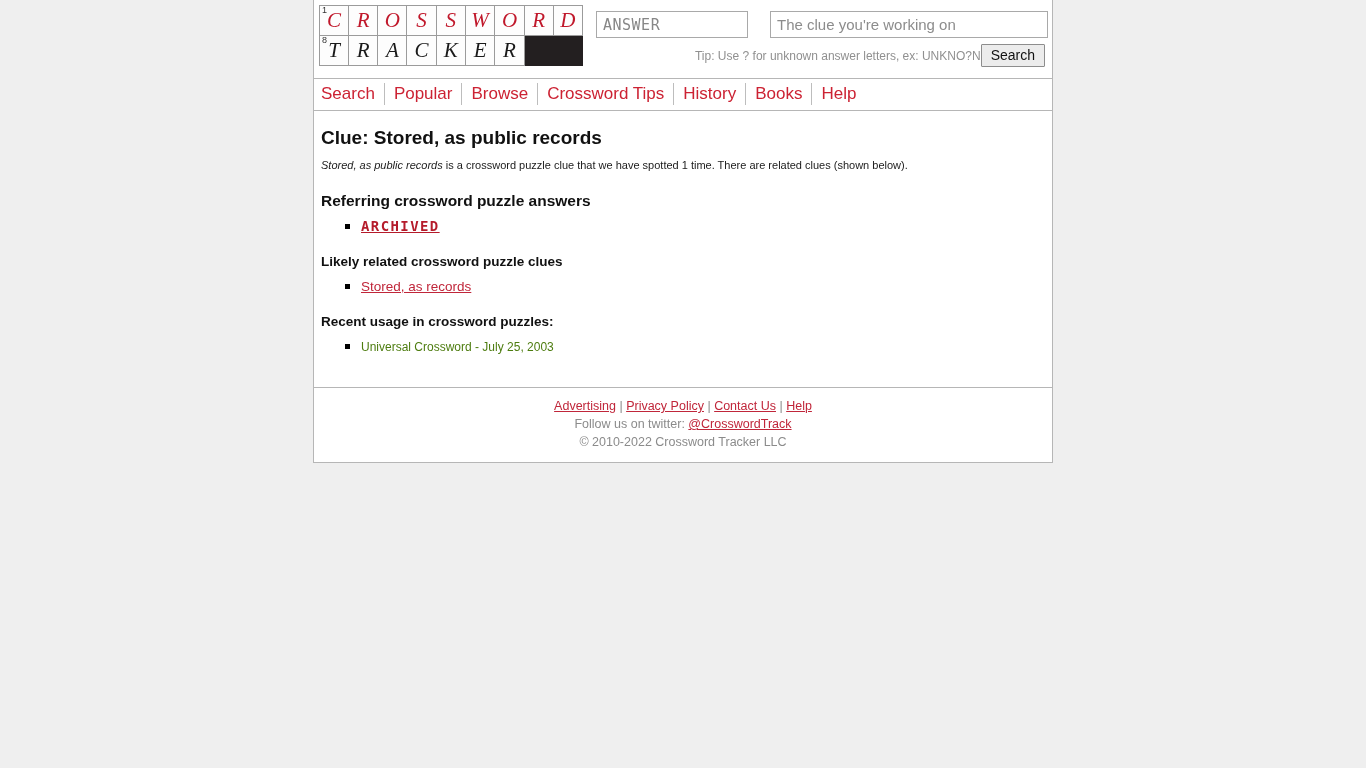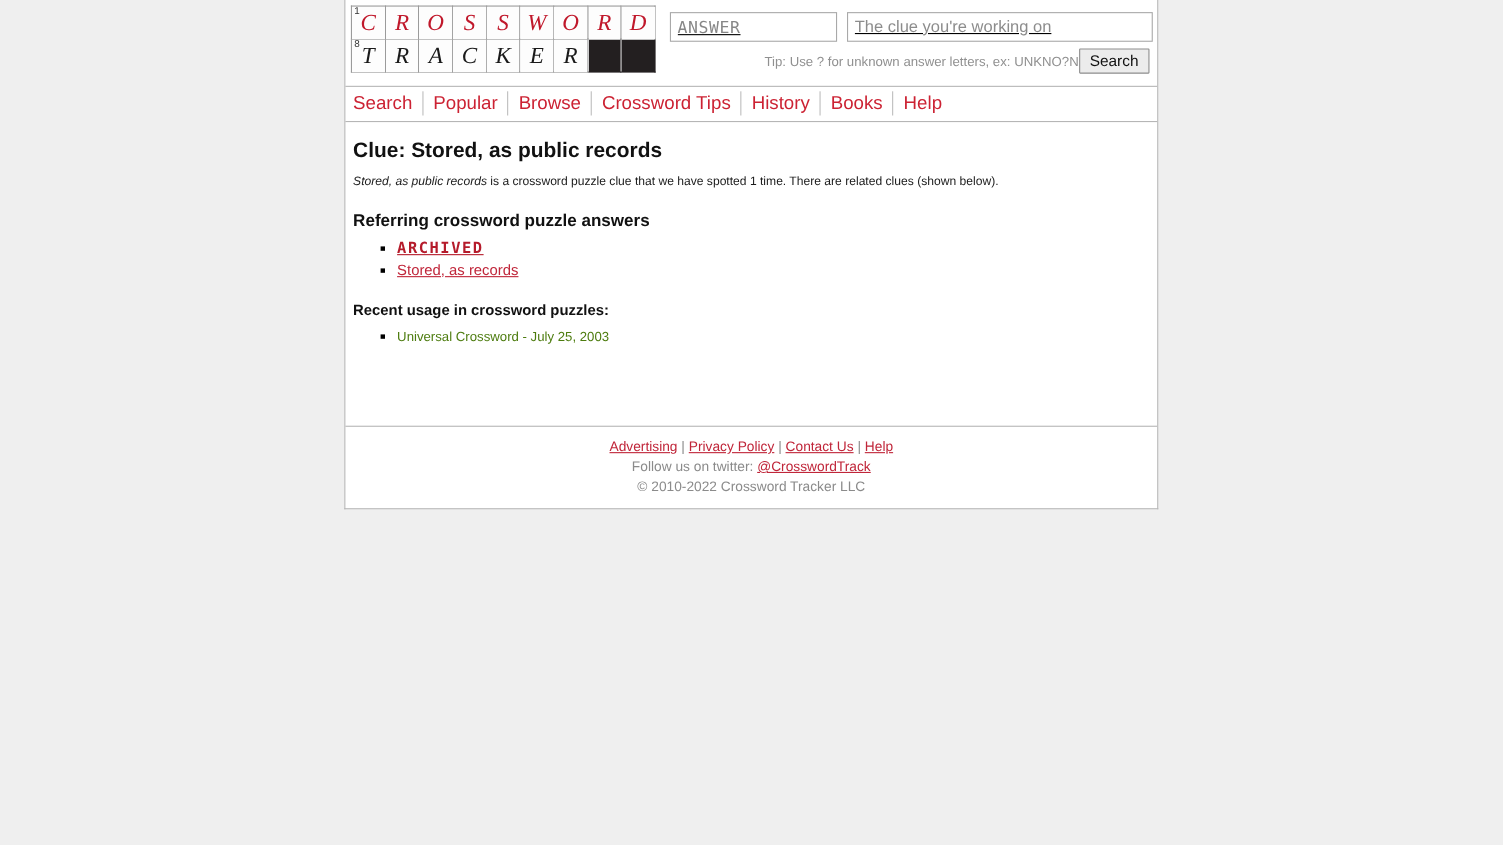--- a/index.html
+++ b/index.html
@@ -67,21 +67,21 @@
     line-height: 9px;
     color: #333;
     font-style: normal;
   }
 
   .search-area {
     flex: 1;
     padding-left: 13px;
     padding-top: 7px;
   }
-  .search-row { display: flex; gap: 9px; text-decoration: underline; }
+  .search-row { display: flex; gap: 22px; }
   .answer-input {
     width: 152px;
     height: 27px;
     box-sizing: border-box;
     border: 1px solid #a9a9a9;
     font-family: "DejaVu Sans Mono", monospace;
     font-size: 15px;
     padding: 0 6px;
     color: #222;
     background: #fff;
@@ -332,20 +332,21 @@
 
     <p class="intro"><em>Stored, as public records</em><span> is a crossword puzzle clue that we have spotted 1 time. There are related clues (shown below).</span></p>
 
     <h2 class="section">Referring crossword puzzle answers</h2>
     <ul class="sq">
       <li>
         <a href="#" class="answer-link">ARCHIVED</a>
       </li>
     </ul>
 
+    <h3 class="section-sm">Likely related crossword puzzle clues</h3>
     <ul class="sq">
       <li>
         <a href="#" class="clue-link">Stored, as records</a>
       </li>
     </ul>
 
     <h3 class="section-sm">Recent usage in crossword puzzles:</h3>
     <ul class="sq">
       <li>
         <span class="usage-item">Universal Crossword - July 25, 2003</span>

